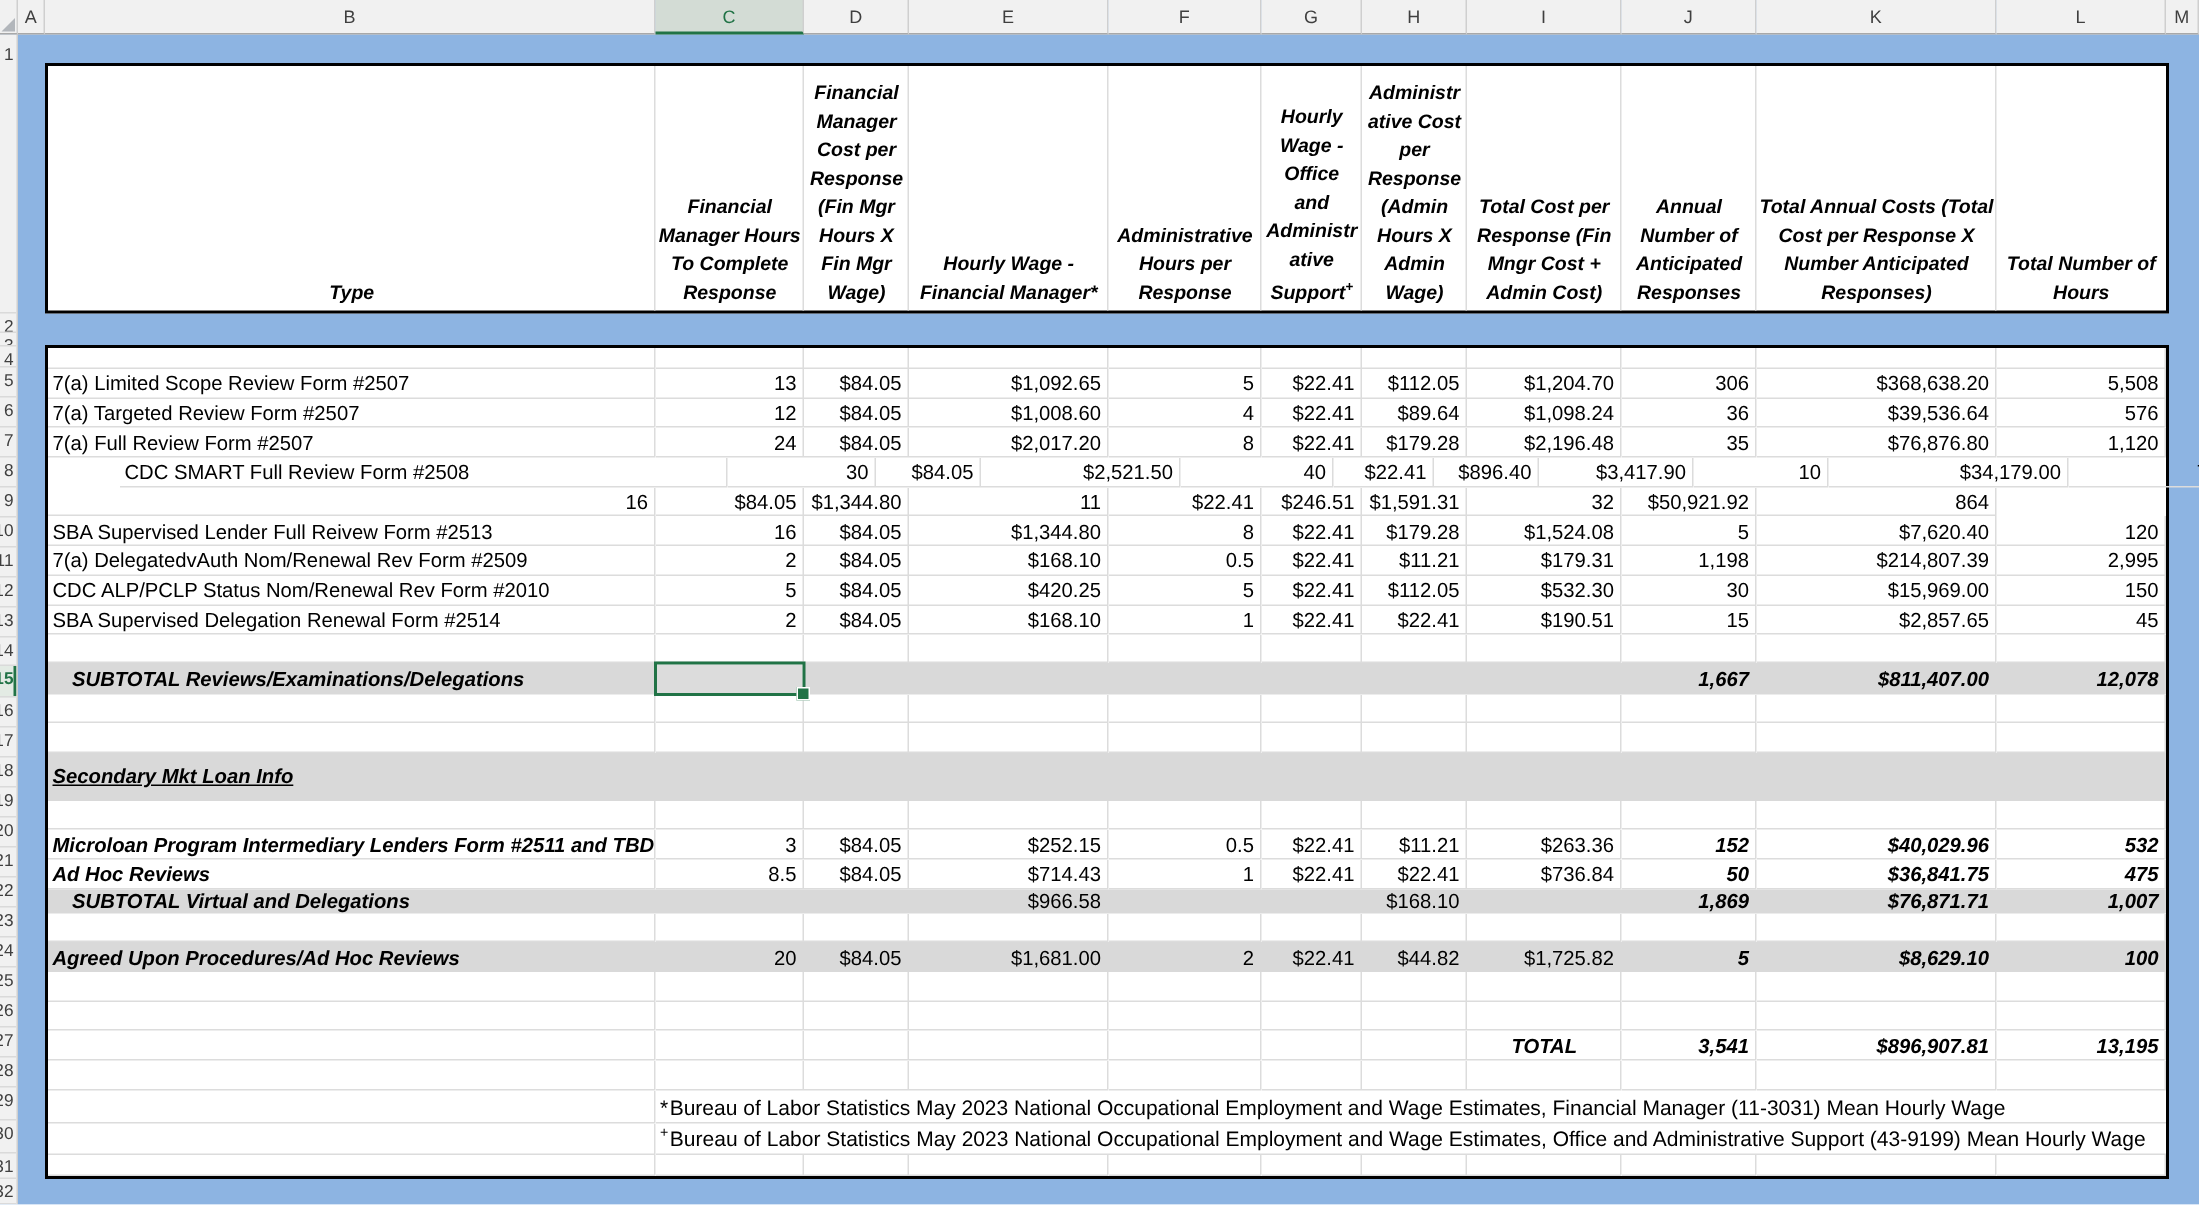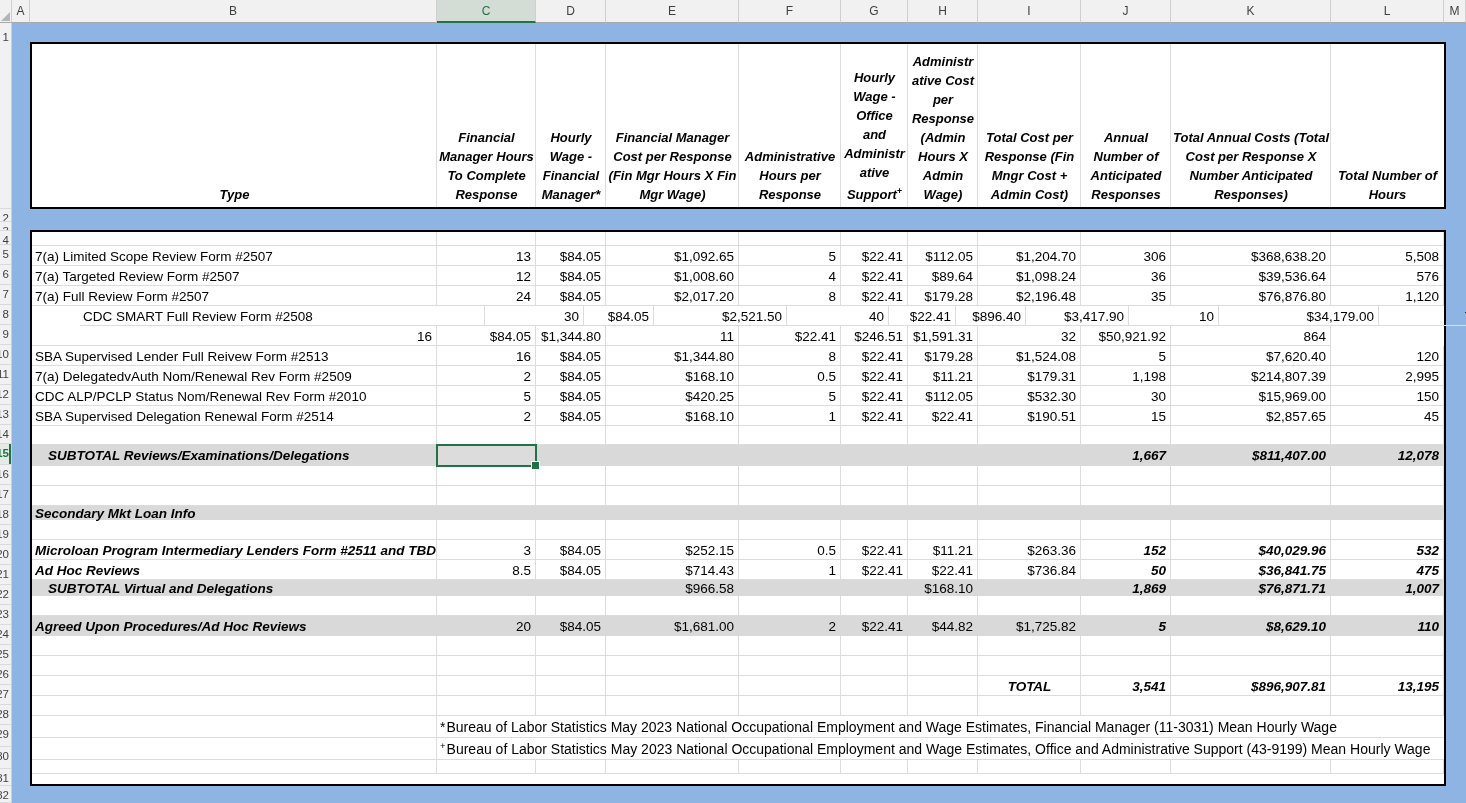--- a/index.html
+++ b/index.html
@@ -220,24 +220,24 @@
     </div>
   <div class="sheet">
     <div class="htable" id="hTable" style="grid-template-columns: 405px 99px 70px 133px 102px 67px 70px 103px 90px 160px 113px;">
         <div class="hcell">
           <span class="htext">Type</span>
         </div>
         <div class="hcell">
           <span class="htext"><span>Financial Manager Hours To Complete Response</span></span>
         </div>
         <div class="hcell">
+          <span class="htext"><span>Financial Manager Cost per Response (Fin Mgr Hours  X  Fin Mgr Wage)</span></span>
+        </div>
+        <div class="hcell">
           <span class="htext"><span>Hourly Wage - Financial Manager*</span></span>
-        </div>
-        <div class="hcell">
-          <span class="htext"><span>Financial Manager Cost per Response (Fin Mgr Hours  X  Fin Mgr Wage)</span></span>
         </div>
         <div class="hcell">
           <span class="htext"><span>Administrative Hours per Response</span></span>
         </div>
         <div class="hcell">
           <span class="htext"><span>Hourly Wage - Office and Administrative Support</span><sup>+</sup></span>
         </div>
         <div class="hcell">
           <span class="htext"><span>Administrative Cost per Response (Admin Hours X Admin Wage)</span></span>
         </div>
@@ -633,21 +633,21 @@
           <div class="cell num"></div>
           <div class="cell num"></div>
           <div class="cell num"></div>
           <div class="cell num"></div>
           <div class="cell num"></div>
           <div class="cell num"></div>
           <div class="cell num"></div>
           <div class="cell num"></div>
           <div class="cell num"></div>
         </div>
-        <div class="drow band" style="height: 14px; display: grid; grid-template-columns: 405px 99px 70px 133px 102px 67px 70px 103px 90px 160px 113px;">
+        <div class="drow band" style="height: 32px; display: grid; grid-template-columns: 405px 99px 70px 133px 102px 67px 70px 103px 90px 160px 113px; text-decoration: underline;">
           <div class="cell lab bi">
             <span>Secondary Mkt Loan Info</span>
           </div>
           <div class="cell num"></div>
           <div class="cell num"></div>
           <div class="cell num"></div>
           <div class="cell num"></div>
           <div class="cell num"></div>
           <div class="cell num"></div>
           <div class="cell num"></div>
@@ -801,21 +801,21 @@
           <div class="cell num">
             <span>$1,725.82</span>
           </div>
           <div class="cell num bi">
             <span>5</span>
           </div>
           <div class="cell num bi">
             <span>$8,629.10</span>
           </div>
           <div class="cell num bi">
-            <span>110</span>
+            <span>100</span>
           </div>
         </div>
         <div class="drow" style="height: 20px; display: grid; grid-template-columns: 405px 99px 70px 133px 102px 67px 70px 103px 90px 160px 113px;">
           <div class="cell lab"></div>
           <div class="cell num"></div>
           <div class="cell num"></div>
           <div class="cell num"></div>
           <div class="cell num"></div>
           <div class="cell num"></div>
           <div class="cell num"></div>

